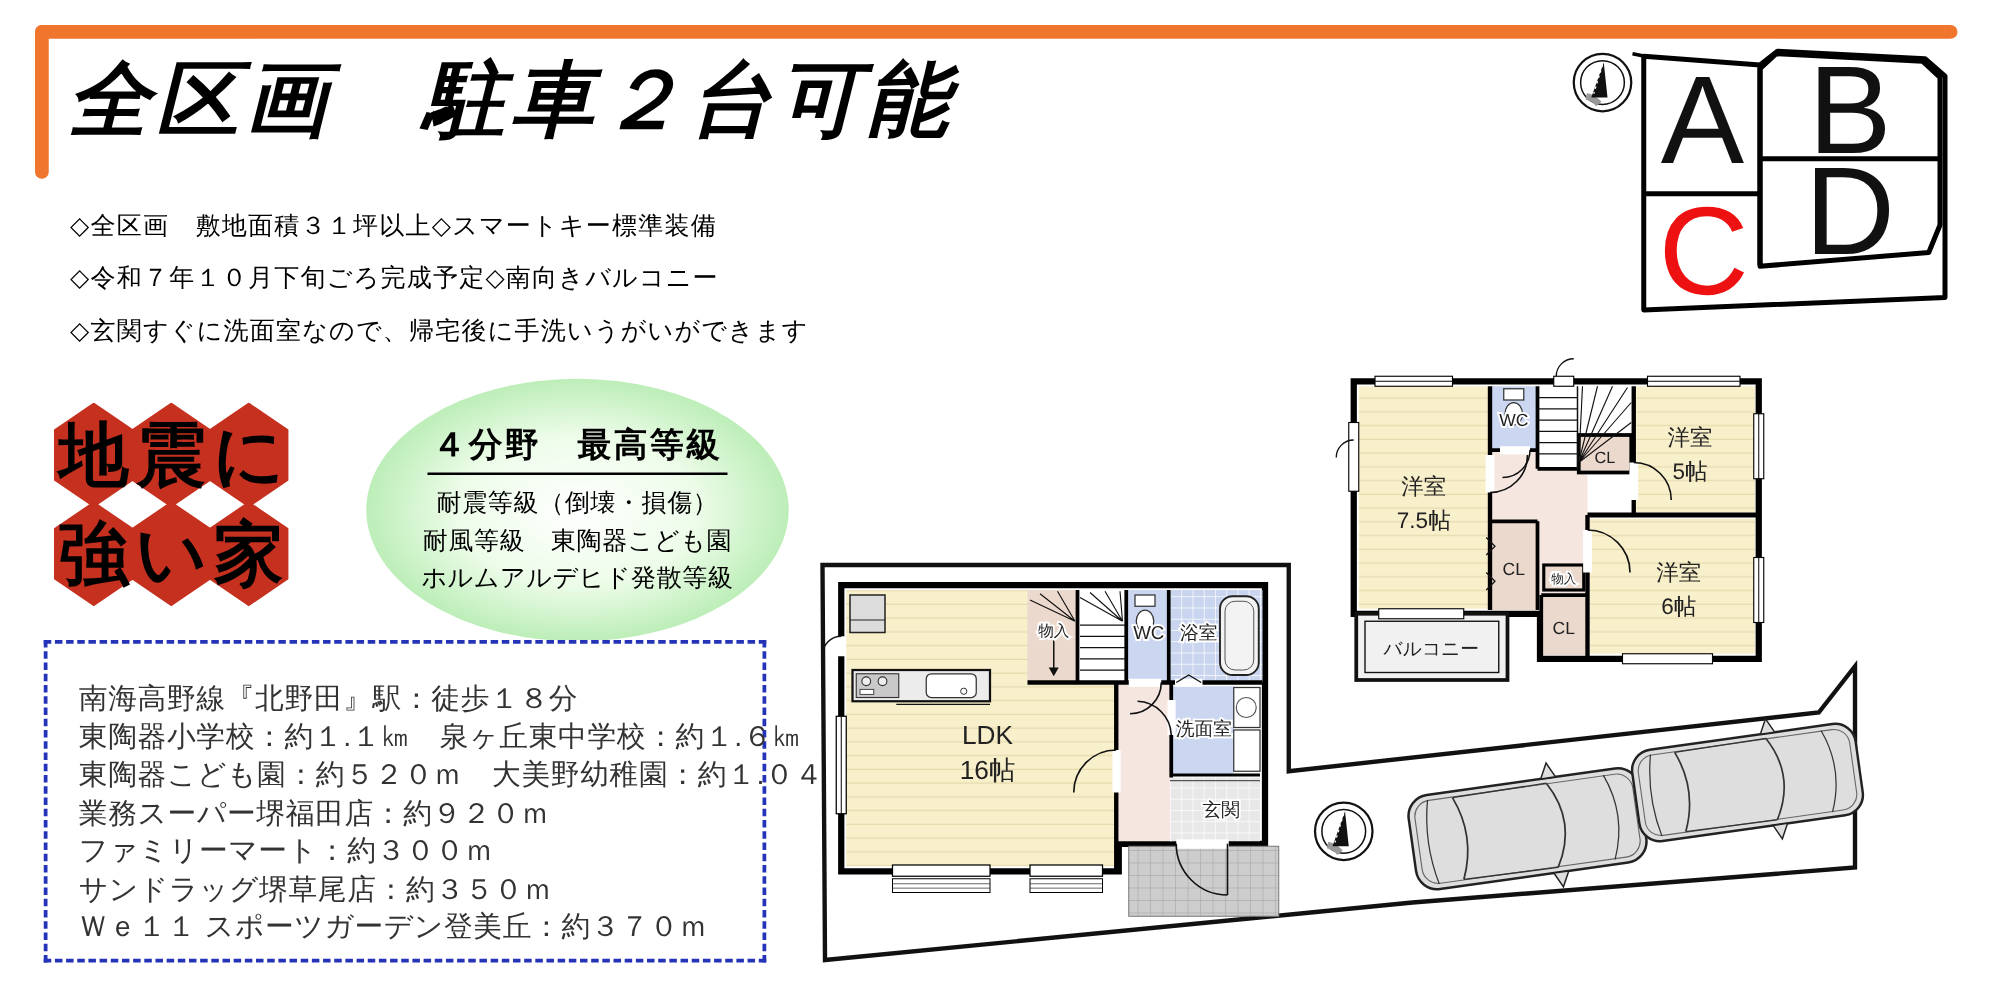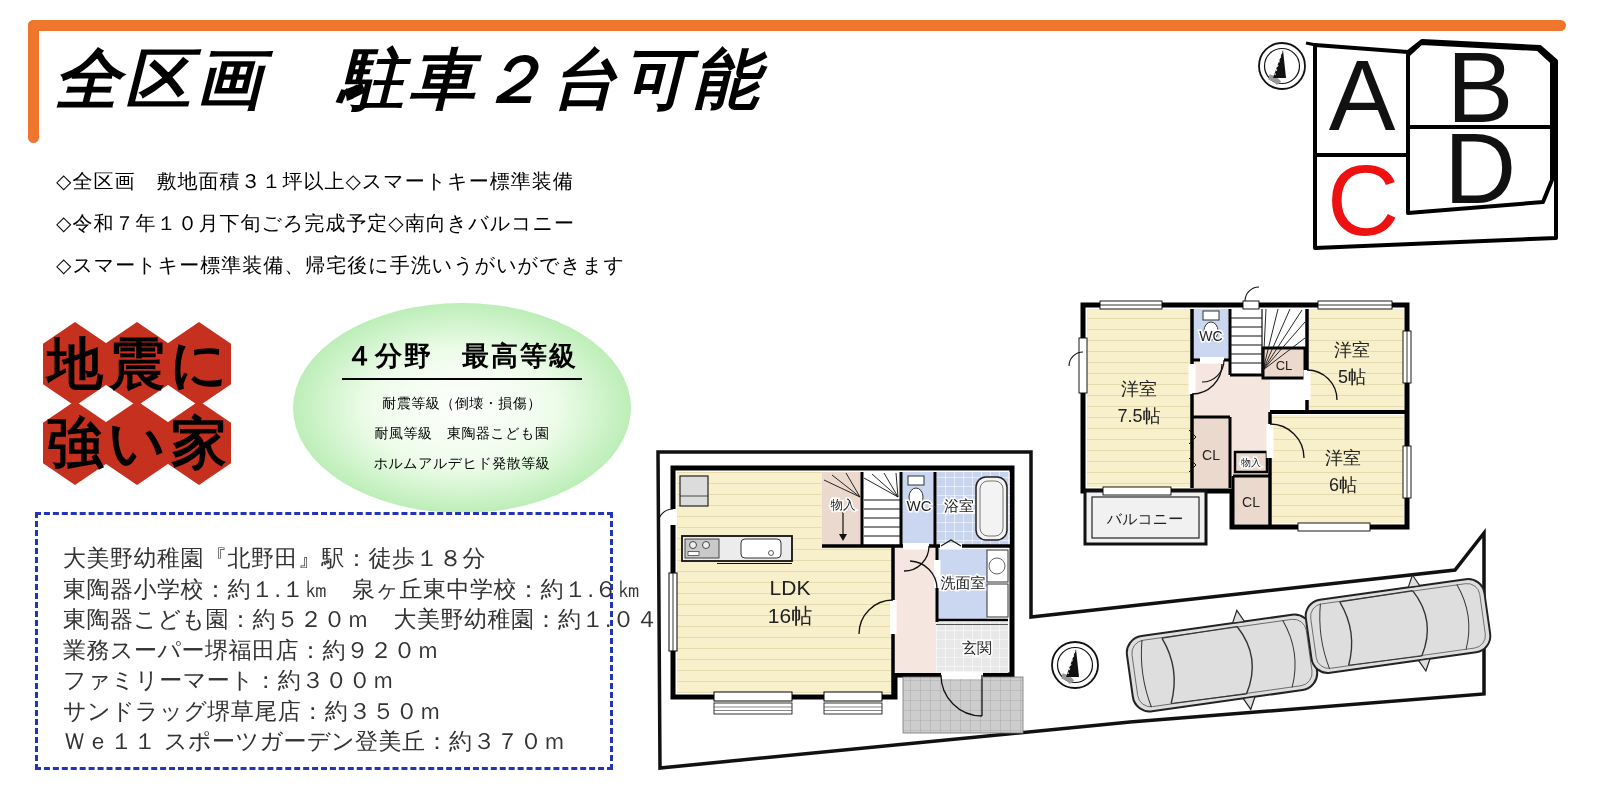--- a/index.html
+++ b/index.html
@@ -21,21 +21,21 @@
     clip-path:polygon(50% 0,100% 26%,100% 74%,50% 100%,0 74%,0 26%);background:var(--hexc,#C6301F);}
   .hex span{position:relative;font-size:56px;font-weight:bold;line-height:1;}
   .hx1{left:0;top:0}.hx2{left:62px;top:0}.hx3{left:124px;top:0}
   .hx4{left:0;top:79px}.hx5{left:62px;top:79px}.hx6{left:124px;top:79px}
   
   .badge{position:absolute;left:293px;top:303px;width:338px;height:210px;border-radius:50%;
          background:radial-gradient(ellipse at center,#FFFFFF 0%,#EDFCE9 40%,#A6E7A1 85%);
          display:flex;flex-direction:column;align-items:center;justify-content:center;text-align:center;}
   .badge-title{font-size:27px;font-weight:bold;letter-spacing:2px;
                border-bottom:2.5px solid #000;padding:0 4px 4px 4px;margin-bottom:8px;font-family:Liberation Serif, serif;}
-  .badge-line{font-size:14px;line-height:30px;letter-spacing:0.5px;}
+  .badge-line{font-size:20px;line-height:30px;letter-spacing:0.5px;}
   
   .access{position:absolute;left:35px;top:512px;width:578px;height:258px;
           border:3.5px dashed var(--acc-border,#2433B8);background:#fff;
           padding:28px 0 0 25px;box-sizing:border-box;}
   .access-line{font-size:23px;line-height:30.5px;color:#333;letter-spacing:0.5px;white-space:nowrap;}
   svg.plans{position:absolute;left:0;top:0;}
   svg text{font-family:"Liberation Sans","DejaVu Sans",sans-serif;}
   .halo{paint-order:stroke;stroke:#fff;stroke-width:3px;}
 </style>
 </head>
@@ -44,21 +44,21 @@
 <div class="canvas">
 
   <div class="bar-top"></div>
   <div class="bar-left"></div>
 
   <h1 class="title">全区画　駐車２台可能</h1>
 
   <div class="features">
     <div>◇全区画　敷地面積３１坪以上◇スマートキー標準装備</div>
     <div>◇令和７年１０月下旬ごろ完成予定◇南向きバルコニー</div>
-    <div>◇スマートキー標準装備、帰宅後に手洗いうがいができます</div>
+    <div>◇玄関すぐに洗面室なので、帰宅後に手洗いうがいができます</div>
   </div>
 
   <div class="logo">
     <div class="hex hx1">
         <span>地</span>
       </div>
     <div class="hex hx2">
         <span>震</span>
       </div>
     <div class="hex hx3">
@@ -76,21 +76,21 @@
   </div>
 
   <div class="badge">
     <div class="badge-title">４分野　最高等級</div>
     <div class="badge-line">耐震等級（倒壊・損傷）</div>
     <div class="badge-line">耐風等級　東陶器こども園</div>
     <div class="badge-line">ホルムアルデヒド発散等級</div>
   </div>
 
   <div class="access">
-    <div class="access-line">大美野幼稚園『北野田』駅：徒歩１８分</div>
+    <div class="access-line">南海高野線『北野田』駅：徒歩１８分</div>
     <div class="access-line">東陶器小学校：約１.１㎞　泉ヶ丘東中学校：約１.６㎞</div>
     <div class="access-line">東陶器こども園：約５２０ｍ　大美野幼稚園：約１.０４㎞</div>
     <div class="access-line">業務スーパー堺福田店：約９２０ｍ</div>
     <div class="access-line">ファミリーマート：約３００ｍ</div>
     <div class="access-line">サンドラッグ堺草尾店：約３５０ｍ</div>
     <div class="access-line">Ｗｅ１１ スポーツガーデン登美丘：約３７０ｍ</div>
   </div>
 
   <svg class="plans" width="1600" height="800" viewBox="0 0 1600 800">
     <defs>

